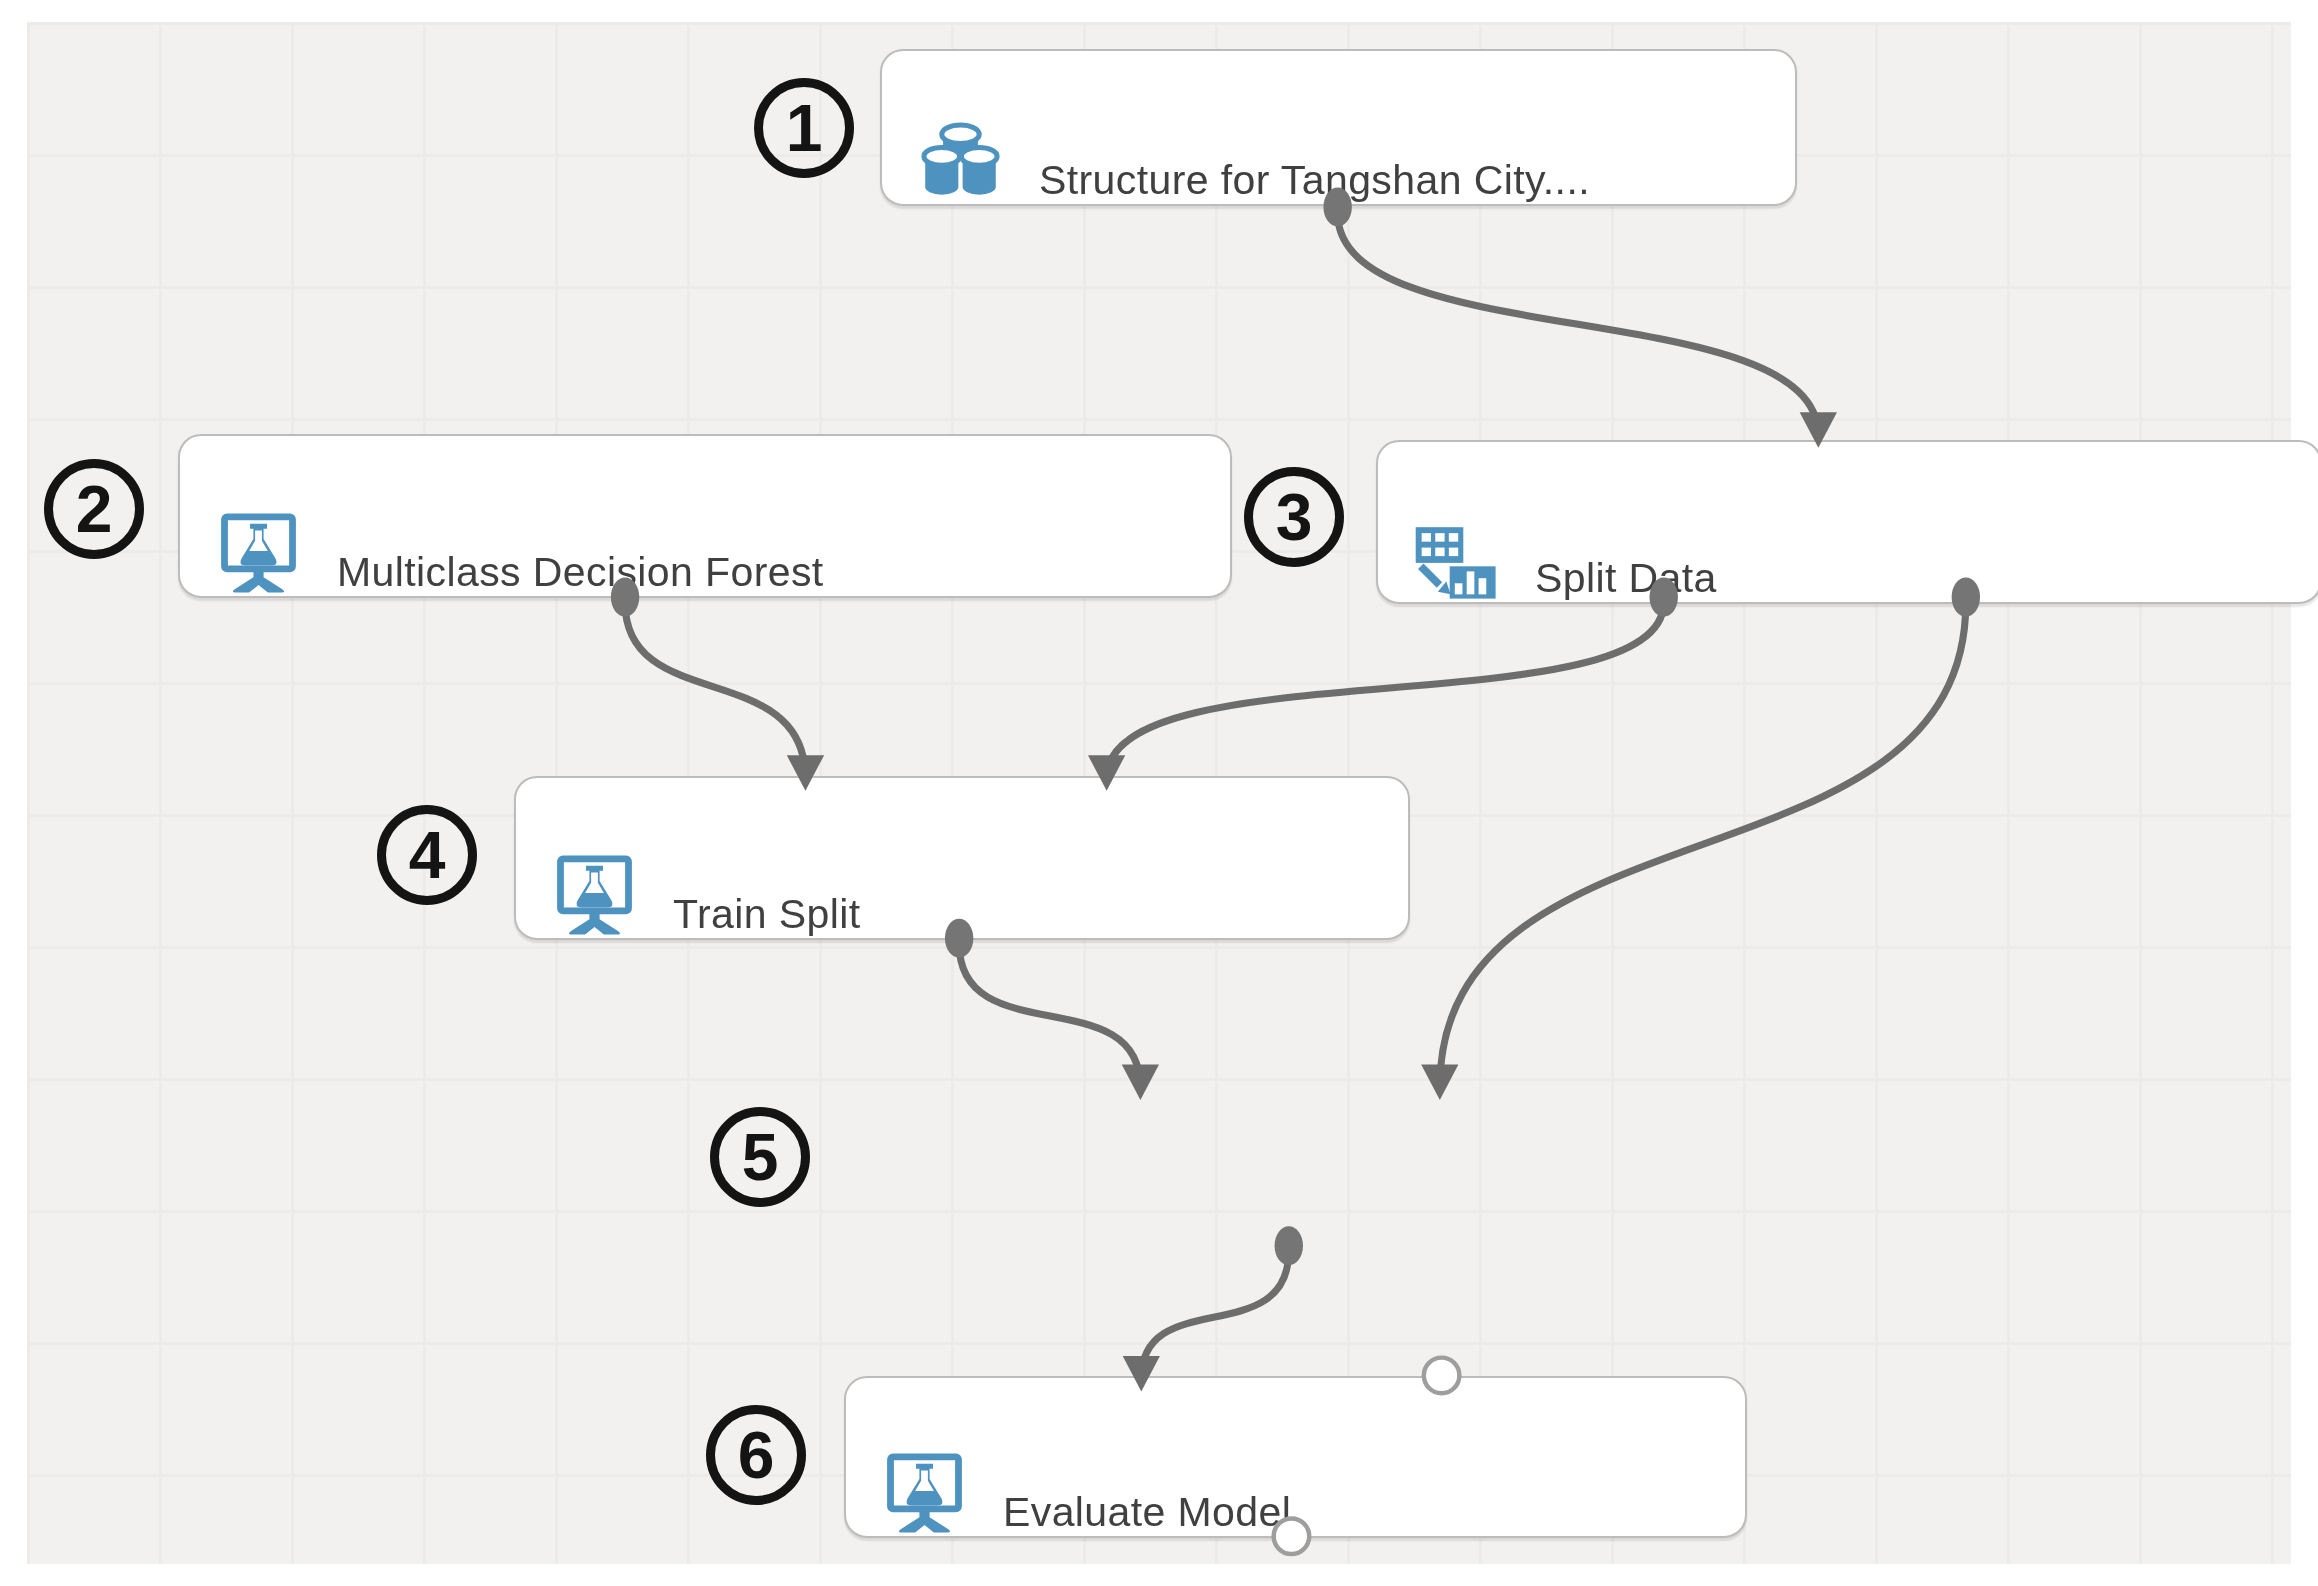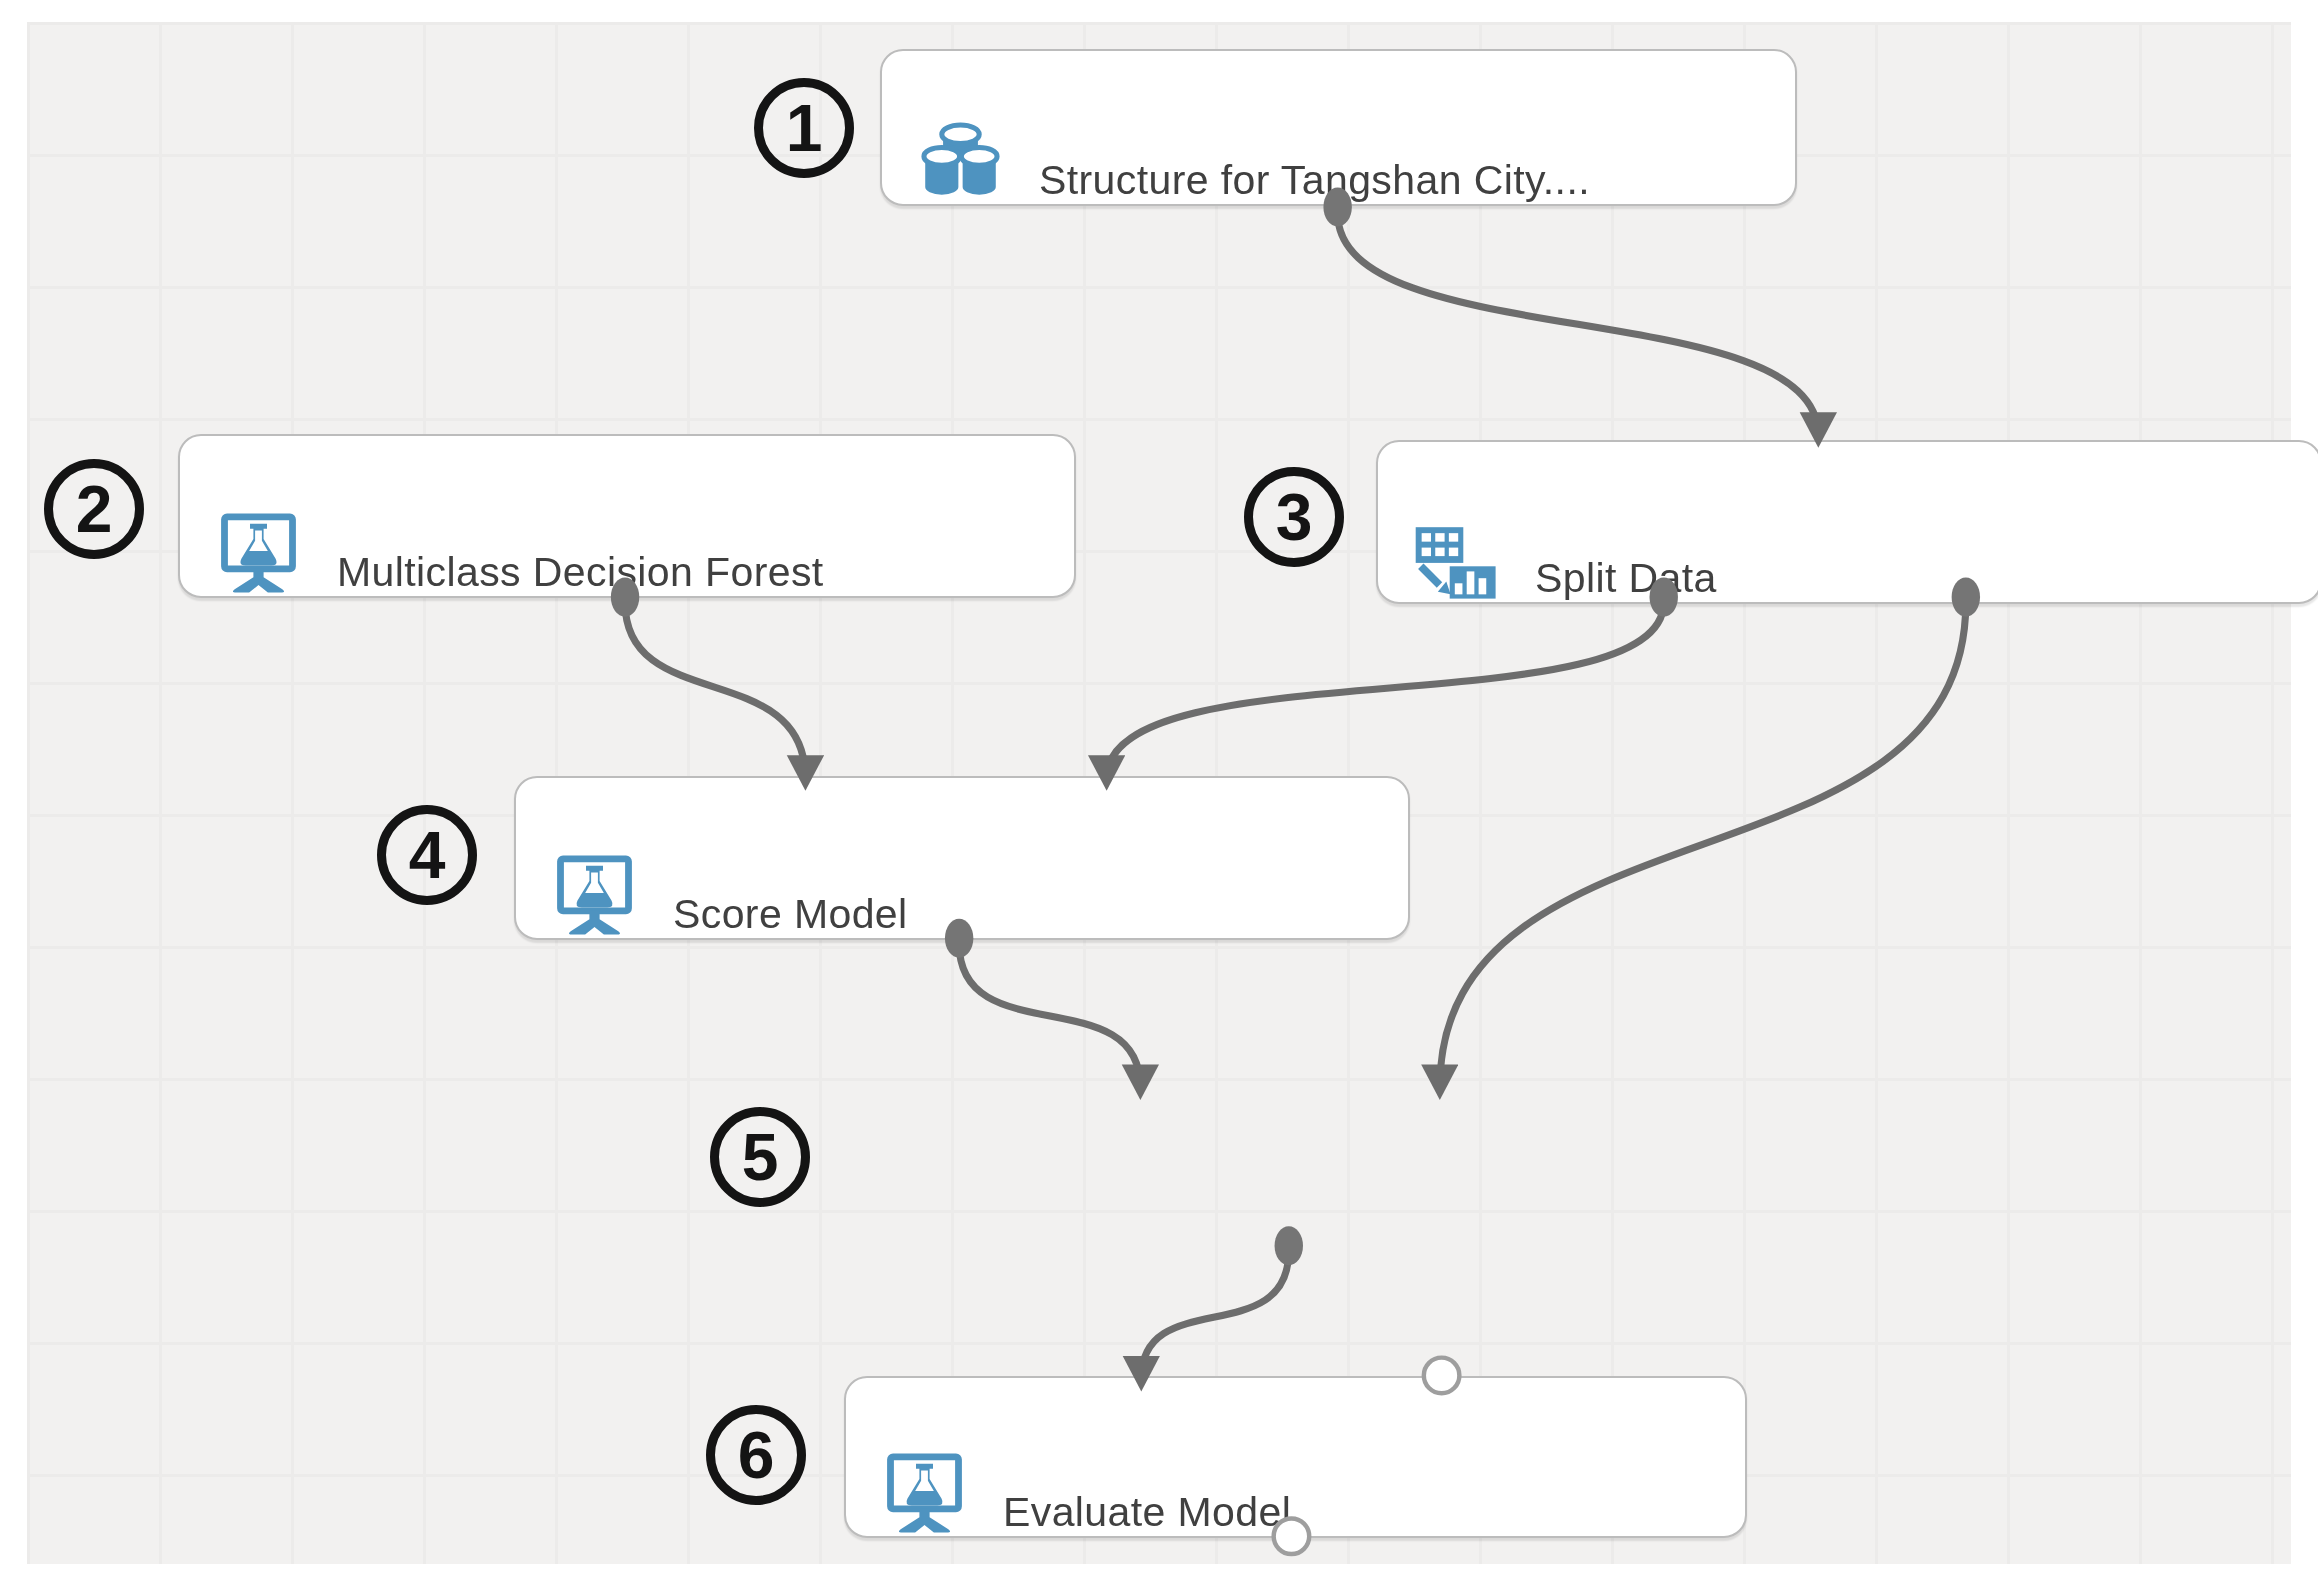--- a/index.html
+++ b/index.html
@@ -31,21 +31,21 @@
       <path d="M28 18 a22 11 0 0 1 44 0 v38 a22 11 0 0 1 -44 0 z" fill="#4e93c0" stroke="#f9f9f9" stroke-width="3"></path>
       <ellipse cx="50" cy="18" rx="22" ry="11" fill="#ffffff" stroke="#4e93c0" stroke-width="6"></ellipse>
       <path d="M7 44 a21 10.5 0 0 1 42 0 v36 a21 10.5 0 0 1 -42 0 z" fill="#4e93c0" stroke="#ffffff" stroke-width="3"></path>
       <ellipse cx="28" cy="44" rx="21" ry="10.5" fill="#ffffff" stroke="#4e93c0" stroke-width="6"></ellipse>
       <path d="M51 44 a21 10.5 0 0 1 42 0 v36 a21 10.5 0 0 1 -42 0 z" fill="#4e93c0" stroke="#ffffff" stroke-width="3"></path>
       <ellipse cx="72" cy="44" rx="21" ry="10.5" fill="#ffffff" stroke="#4e93c0" stroke-width="6"></ellipse>
     </svg>
     <span class="node-label">Structure for Tangshan City....</span>
   </div>
 
-  <div class="node" style="left:178px;top:434px;width:898px;height:164px;">
+  <div class="node" style="left:178px;top:434px;width:1054px;height:164px;">
     <svg class="node-icon" viewBox="0 0 100 100">
       <rect x="10" y="7" width="80" height="61" rx="3" fill="#ffffff" stroke="#4e93c0" stroke-width="8"></rect>
       <path d="M44 68 h12 v10 l22 14 q5 4 -2 4 h-15 l-11 -9 -11 9 h-15 q-7 0 -2 -4 l22 -14 z" fill="#4e93c0"></path>
       <path d="M40 15 h20 v6 h-4 v12 l14 23 q4 8 -5 8 h-30 q-9 0 -5 -8 l14 -23 v-12 h-4 z" fill="#4e93c0"></path>
       <path d="M46 23 h8 v12 l7 12 h-22 l7 -12 z" fill="#ffffff"></path>
     </svg>
     <span class="node-label">Multiclass Decision Forest</span>
   </div>
 
   <div class="node" style="left:1376px;top:434px;width:946px;height:164px;margin-top:6px;">
@@ -67,21 +67,21 @@
     <span class="node-label">Split Data</span>
   </div>
 
   <div class="node" style="left:514px;top:776px;width:896px;height:164px;">
     <svg class="node-icon" viewBox="0 0 100 100">
       <rect x="10" y="7" width="80" height="61" rx="3" fill="#ffffff" stroke="#4e93c0" stroke-width="8"></rect>
       <path d="M44 68 h12 v10 l22 14 q5 4 -2 4 h-15 l-11 -9 -11 9 h-15 q-7 0 -2 -4 l22 -14 z" fill="#4e93c0"></path>
       <path d="M40 15 h20 v6 h-4 v12 l14 23 q4 8 -5 8 h-30 q-9 0 -5 -8 l14 -23 v-12 h-4 z" fill="#4e93c0"></path>
       <path d="M46 23 h8 v12 l7 12 h-22 l7 -12 z" fill="#ffffff"></path>
     </svg>
-    <span class="node-label">Score Model</span>
+    <span class="node-label">Train Split</span>
   </div>
 
 
   <div class="node" style="left:844px;top:1376px;width:903px;height:162px;">
     <svg class="node-icon" viewBox="0 0 100 100">
       <rect x="10" y="7" width="80" height="61" rx="3" fill="#ffffff" stroke="#4e93c0" stroke-width="8"></rect>
       <path d="M44 68 h12 v10 l22 14 q5 4 -2 4 h-15 l-11 -9 -11 9 h-15 q-7 0 -2 -4 l22 -14 z" fill="#4e93c0"></path>
       <path d="M40 15 h20 v6 h-4 v12 l14 23 q4 8 -5 8 h-30 q-9 0 -5 -8 l14 -23 v-12 h-4 z" fill="#4e93c0"></path>
       <path d="M46 23 h8 v12 l7 12 h-22 l7 -12 z" fill="#ffffff"></path>
     </svg>

